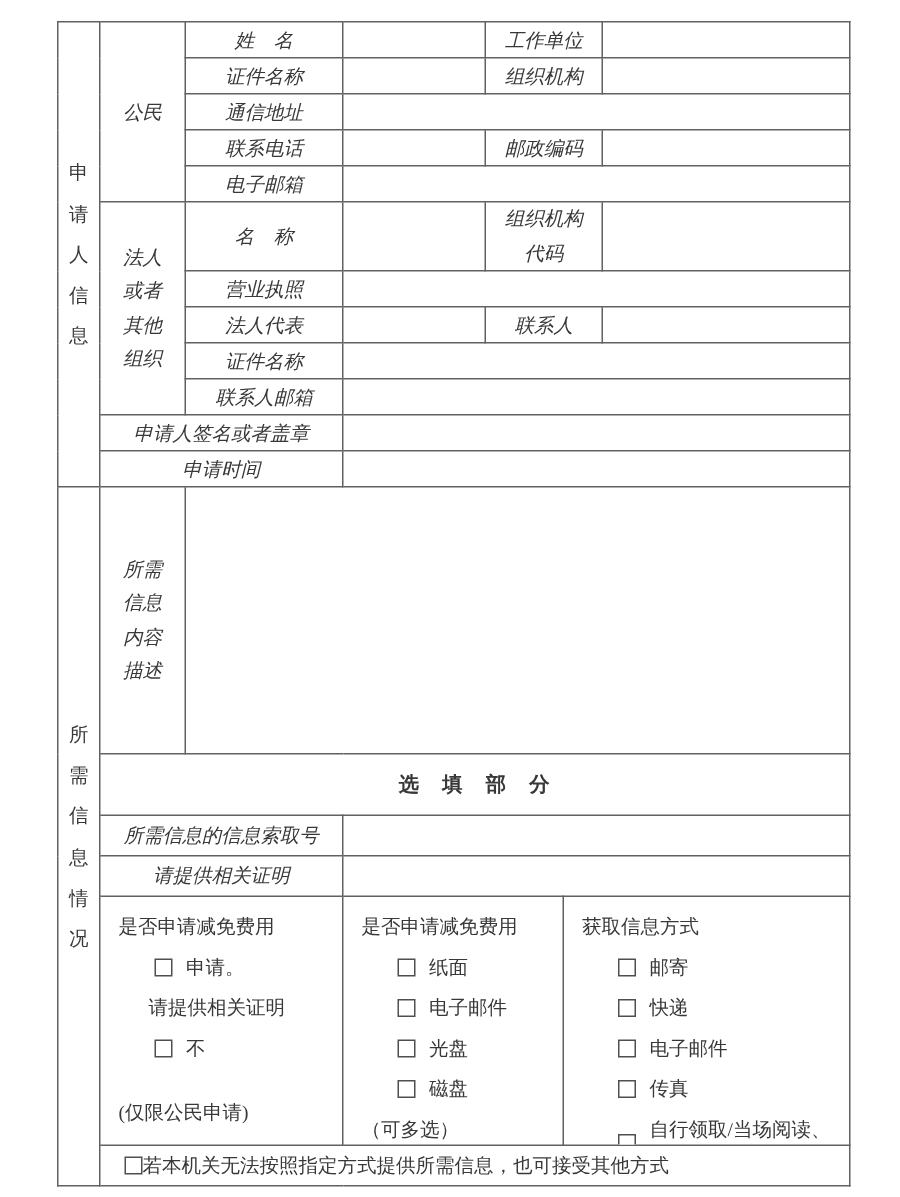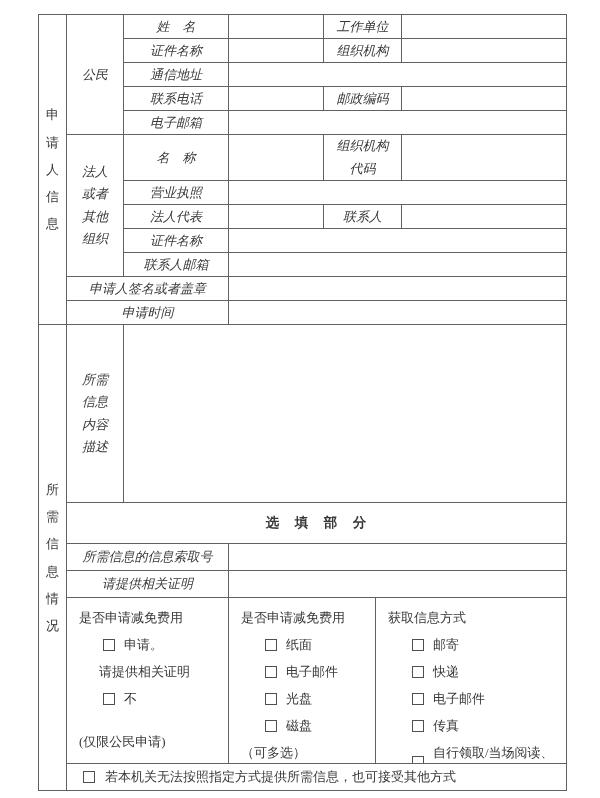--- a/index.html
+++ b/index.html
@@ -99,21 +99,20 @@
   .cb-foot {
     margin-top: auto;
   }
   .notecell {
     vertical-align: middle;
     padding-left: 16px;
   }
   .note-inner {
     display: flex;
     align-items: center;
-    gap: 10px;
   }
 </style>
 </head>
 <body>
 
 <div class="page">
   <table class="form">
     <colgroup>
       <col style="width:28px">
         <col style="width:57px">

